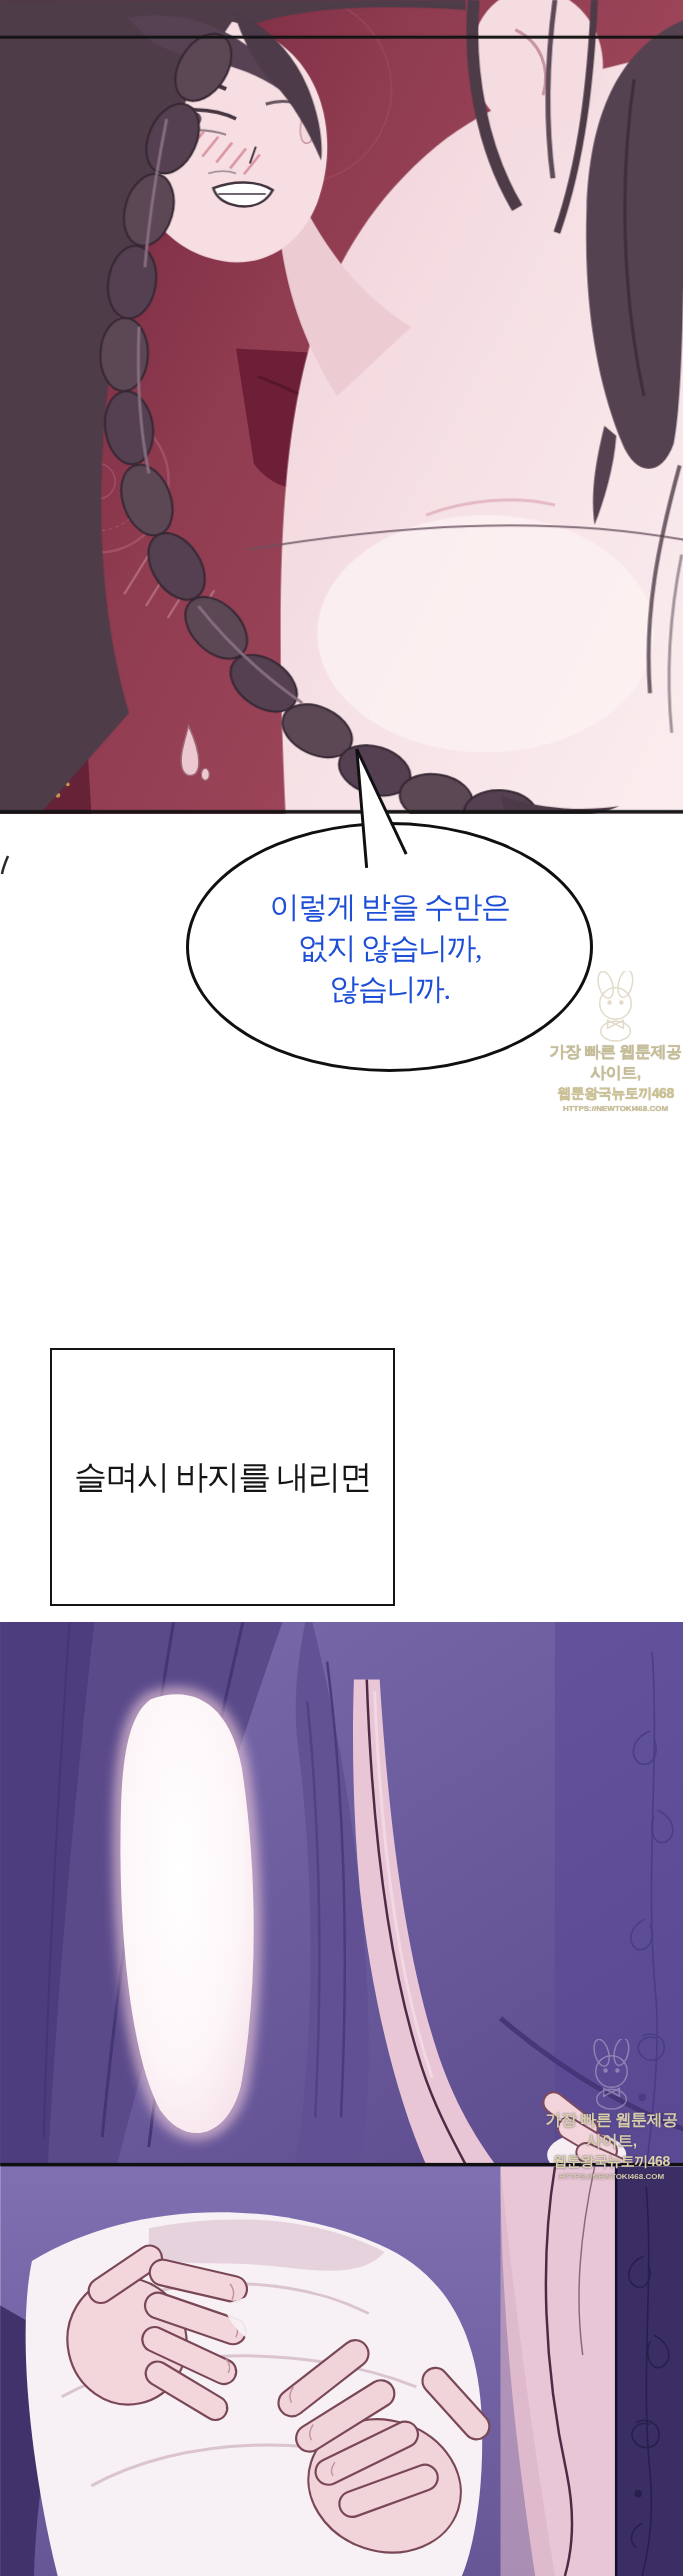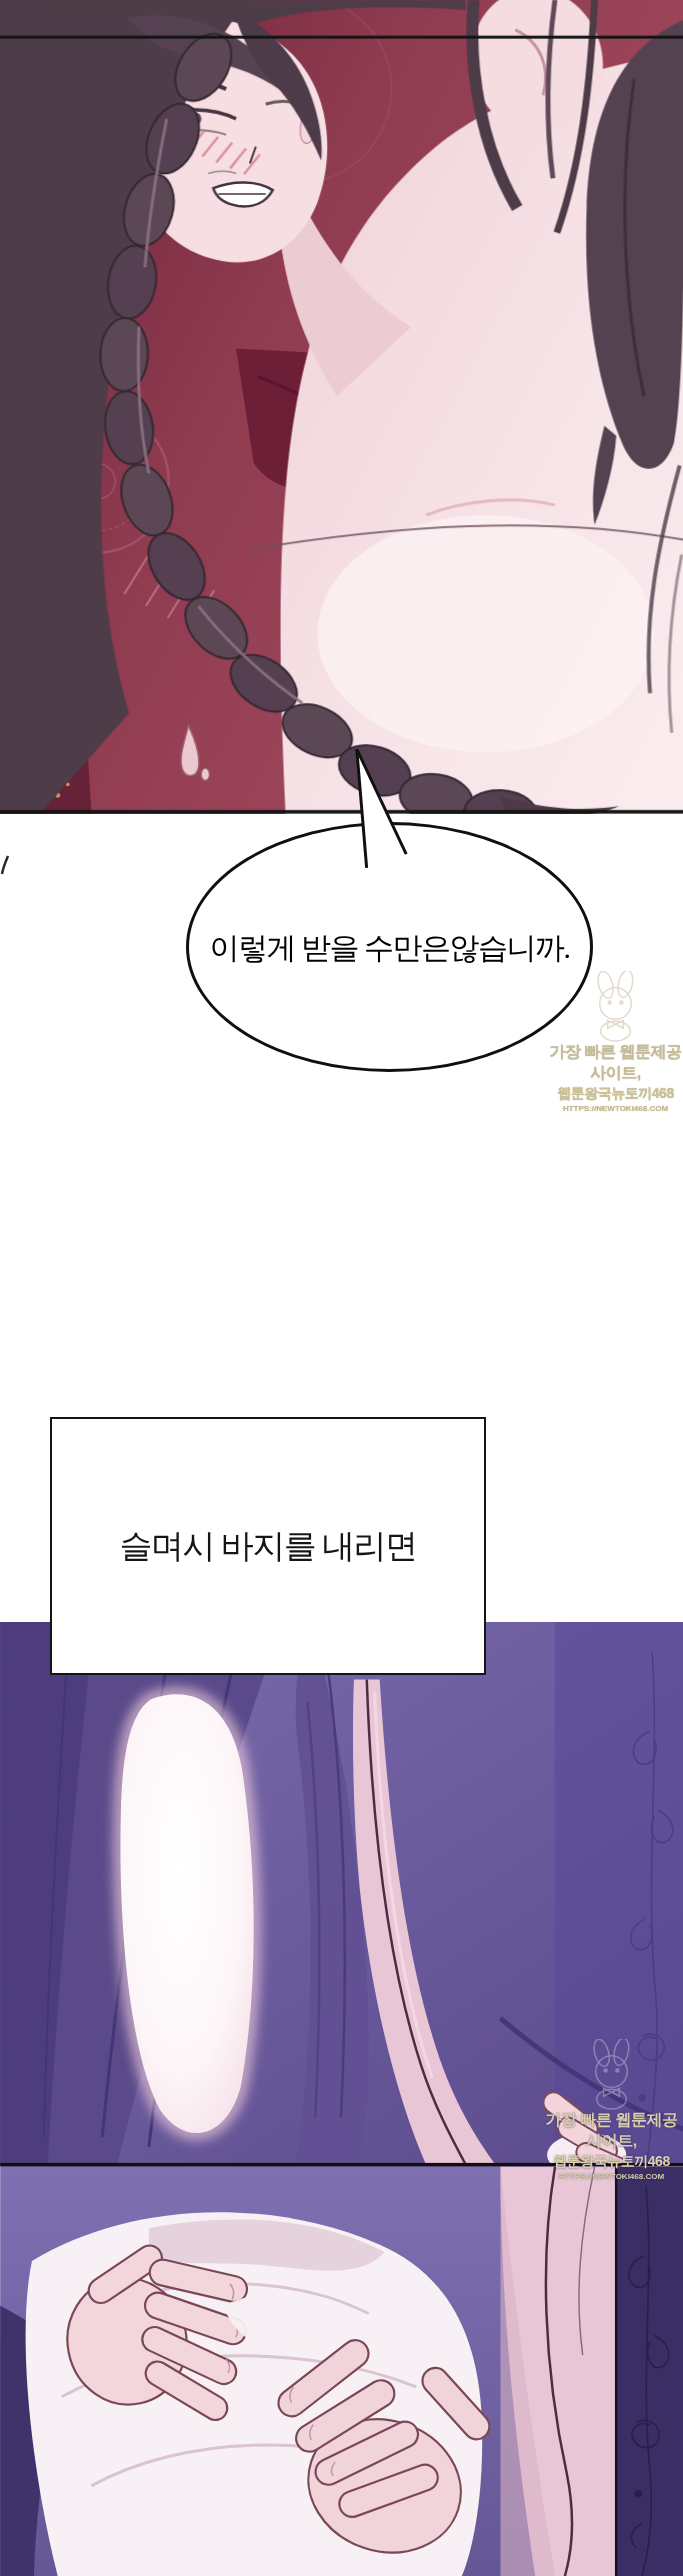--- a/index.html
+++ b/index.html
@@ -4,26 +4,26 @@
 <style>
   html,body{margin:0;padding:0;background:#ffffff;}
   .stage{position:relative;width:684px;height:2576px;background:#ffffff;overflow:hidden;
          font-family:"Liberation Serif","DejaVu Serif",serif;}
   .abs{position:absolute;}
   svg{display:block;}
 
   
   .bubble{left:186px;top:822px;width:401px;height:244px;background:#ffffff;
           border:3.5px solid #101010;border-radius:50%;z-index:3;
-          display:flex;flex-direction:row;align-items:center;justify-content:center;
-          text-align:center;color:#000000;font-size:30px;line-height:41px;letter-spacing:-1.5px;}
+          display:flex;flex-direction:column;align-items:center;justify-content:center;
+          text-align:center;color:#1d4ed8;font-size:30px;line-height:41px;letter-spacing:-1.5px;}
   .bubble-tail{left:335px;top:743px;z-index:4;}
 
   
-  .nbox{left:50px;top:1417px;width:436px;height:258px;background:#ffffff;
+  .nbox{left:50px;top:1348px;width:345px;height:258px;background:#ffffff;
         border:2.5px solid #141414;z-index:3;box-sizing:border-box;
         display:flex;flex-direction:column;align-items:center;justify-content:center;
         text-align:center;color:#151515;font-size:33px;line-height:47px;letter-spacing:-1.5px;}
 
   .panel{left:0;z-index:1;}
 
   
   .wm{z-index:5;text-align:center;font-family:"Liberation Sans","DejaVu Sans",sans-serif;pointer-events:none;}
   .wm .tag{font-size:16px;font-weight:bold;letter-spacing:-0.5px;}
   .wm .name{font-size:14px;font-weight:bold;letter-spacing:-0.5px;margin-top:1px;}
@@ -169,20 +169,21 @@
     <rect x="0" y="818" width="690" height="3.5" fill="#141414"></rect>
   </svg>
   </div>
 
   <svg class="abs" style="left:0;top:854px;z-index:2;" width="10" height="22" viewBox="0 0 10 22">
     <path d="M8,2 C5,9 3,14 2,20" stroke="#2a2a2a" stroke-width="2.5" fill="none"></path>
   </svg>
 
   <div class="abs bubble">
     <span>이렇게 받을 수만은</span>
+    <span>없지 않습니까,</span>
     <span>않습니까.</span>
   </div>
   <svg class="abs bubble-tail" width="89" height="139" viewBox="0 0 90 140">
     <polygon points="22,6 32,126 72,112" fill="#ffffff"></polygon>
     <path d="M22,6 L32,126" stroke="#101010" stroke-width="3" fill="none"></path>
     <path d="M22,6 L72,112" stroke="#101010" stroke-width="3" fill="none"></path>
   </svg>
 
   <div class="abs wm wm-mid">
     <svg class="rabbit" width="69" height="71" viewBox="0 0 70 72">

